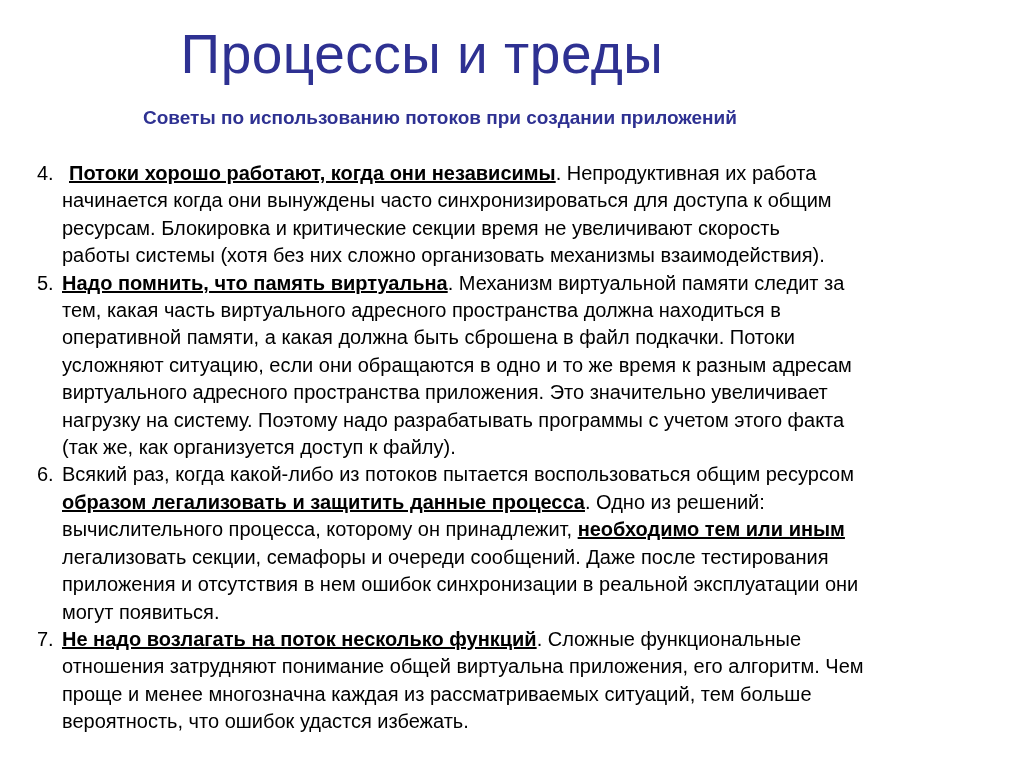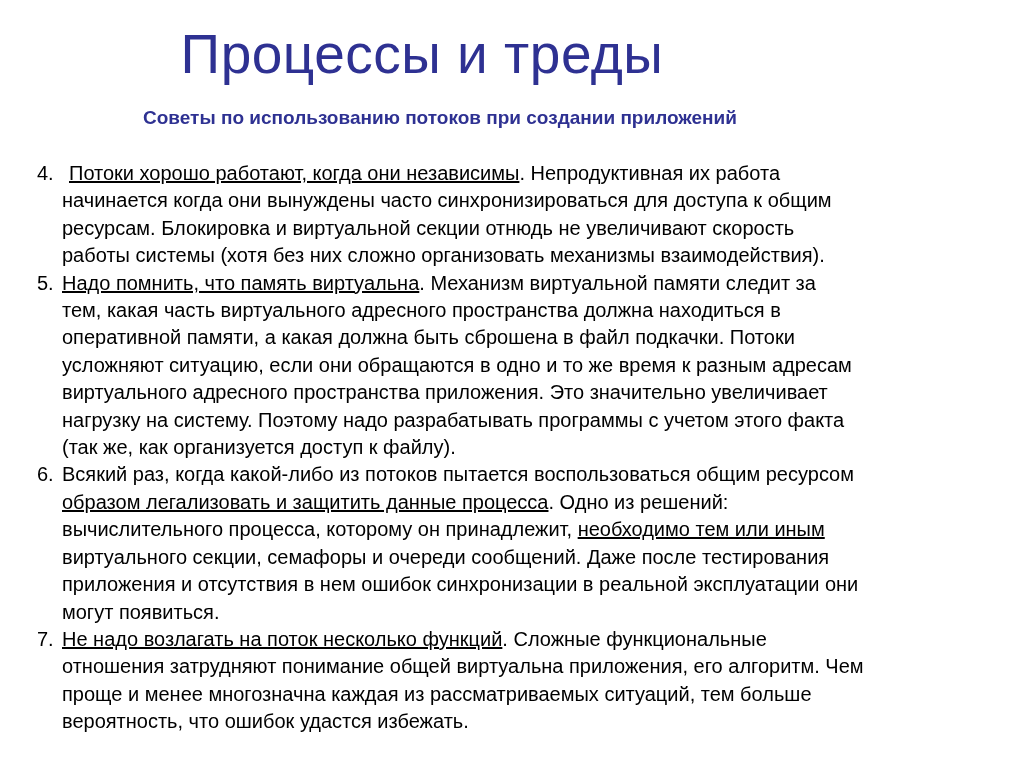--- a/index.html
+++ b/index.html
@@ -17,52 +17,52 @@
     text-align: center; font-size: 19px; font-weight: bold; color: #2e3192;
   }
   .body {
     position: absolute; left: 37px; top: 160px; width: 950px;
     font-size: 20px; line-height: 27.4px; color: #000;
   }
   .item { position: relative; padding-left: 25px; }
   .item .num { position: absolute; left: 0; top: 0; }
   .line { white-space: nowrap; display: block; }
   .u { }
-  .bu { font-weight: normal; text-decoration: underline; }
+  .bu { font-weight: bold; text-decoration: underline; }
 </style>
 </head>
 <body>
 
 <div class="title">Процессы и треды</div>
 <div class="subtitle">Советы по использованию потоков при создании приложений</div>
 
 <div class="body" id="tips">
     <div class="item" style="padding-left: 25px;">
       <span class="num">4. </span>
       <span class="line" style="padding-left: 7px;"><span class="bu">Потоки хорошо работают, когда они независимы</span><span>. Непродуктивная их работа</span></span>
       <span class="line"><span>начинается когда они вынуждены часто синхронизироваться для доступа к общим</span></span>
-      <span class="line"><span>ресурсам. Блокировка и виртуальной секции отнюдь не увеличивают скорость</span></span>
+      <span class="line"><span>ресурсам. Блокировка и критические секции время не увеличивают скорость</span></span>
       <span class="line"><span>работы системы (хотя без них сложно организовать механизмы взаимодействия).</span></span>
     </div>
     <div class="item" style="padding-left: 25px;">
       <span class="num">5. </span>
       <span class="line"><span class="bu">Надо помнить, что память виртуальна</span><span>. Механизм виртуальной памяти следит за</span></span>
       <span class="line"><span>тем, какая часть виртуального адресного пространства должна находиться в</span></span>
       <span class="line"><span>оперативной памяти, а какая должна быть сброшена в файл подкачки. Потоки</span></span>
       <span class="line"><span>усложняют ситуацию, если они обращаются в одно и то же время к разным адресам</span></span>
       <span class="line"><span>виртуального адресного пространства приложения. Это </span><span class="u">значительно увеличивает</span></span>
       <span class="line"><span class="u">нагрузку на систему</span><span>. Поэтому надо разрабатывать программы с учетом этого факта</span></span>
       <span class="line"><span>(так же, как организуется доступ к файлу).</span></span>
     </div>
     <div class="item" style="padding-left: 25px;">
       <span class="num">6. </span>
       <span class="line"><span>Всякий раз, когда какой-либо из потоков пытается воспользоваться общим ресурсом</span></span>
       <span class="line"><span class="bu">образом легализовать и защитить данные процесса</span><span>. Одно из решений:</span></span>
       <span class="line"><span>вычислительного процесса, которому он принадлежит, </span><span class="bu">необходимо тем или иным</span></span>
-      <span class="line"><span>виртуального секции, семафоры и очереди сообщений. Даже после тестирования</span></span>
+      <span class="line"><span>легализовать секции, семафоры и очереди сообщений. Даже после тестирования</span></span>
       <span class="line"><span>приложения и отсутствия в нем ошибок синхронизации в реальной эксплуатации они</span></span>
       <span class="line"><span>могут появиться.</span></span>
     </div>
     <div class="item" style="padding-left: 25px;">
       <span class="num">7. </span>
       <span class="line"><span class="bu">Не надо возлагать на поток несколько функций</span><span>. Сложные функциональные</span></span>
       <span class="line"><span>отношения затрудняют понимание общей виртуальна приложения, его алгоритм. Чем</span></span>
       <span class="line"><span>проще и менее многозначна каждая из рассматриваемых ситуаций, тем больше</span></span>
       <span class="line"><span>вероятность, что ошибок удастся избежать.</span></span>
     </div>

